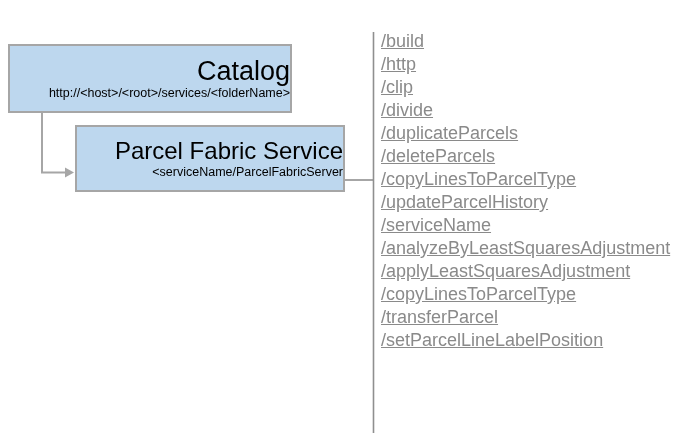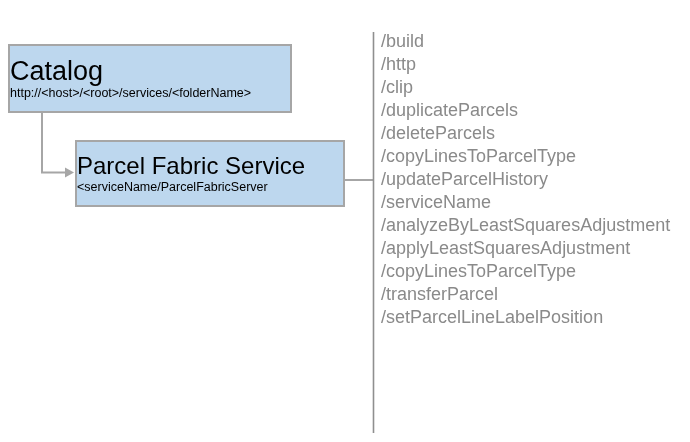--- a/index.html
+++ b/index.html
@@ -15,33 +15,33 @@
     background: #ffffff;
     overflow: hidden;
   }
   .node {
     position: absolute;
     box-sizing: border-box;
     background: var(--node_fill, #BDD7EE);
     border: 2px solid var(--node_border, #A6A6A6);
     display: flex;
     flex-direction: column;
-    align-items: flex-start;
+    align-items: flex-end;
     justify-content: center;
     text-align: center;
   }
   .node-catalog {
     left: 8px;
     top: 44px;
     width: 284px;
     height: 69px;
   }
   .node-service {
     left: 75px;
-    top: 140px;
+    top: 125px;
     width: 270px;
     height: 67px;
   }
   .node-title {
     color: var(--title_text, #000000);
     font-size: 27px;
     line-height: 30px;
     white-space: nowrap;
   }
   .node-service .node-title {
@@ -67,20 +67,21 @@
     position: absolute;
     left: 381px;
     top: 30px;
     width: 300px;
   }
   .endpoint {
     font-size: 18px;
     line-height: 23px;
     color: var(--endpoint_text, #8A8A8A);
     white-space: nowrap;
+    text-decoration: underline;
   }
 </style>
 </head>
 <body>
 
 <div class="canvas">
 
   <svg class="connector-layer" viewBox="0 0 690 442" xmlns="http://www.w3.org/2000/svg">
     <path d="M42 113 L42 172.5 L66 172.5" fill="none" stroke="#A6A6A6" stroke-width="2"></path>
     <polygon points="65,167.5 65,177.5 74,172.5" fill="#A6A6A6"></polygon>
@@ -95,20 +96,21 @@
 
   <div class="node node-service">
     <div class="node-title">Parcel Fabric Service</div>
     <div class="node-subtitle">&lt;serviceName/ParcelFabricServer</div>
   </div>
 
   <div class="endpoints">
       <div class="endpoint">/build</div>
       <div class="endpoint">/http</div>
       <div class="endpoint">/clip</div>
+      <div class="endpoint">/divide</div>
       <div class="endpoint">/duplicateParcels</div>
       <div class="endpoint">/deleteParcels</div>
       <div class="endpoint">/copyLinesToParcelType</div>
       <div class="endpoint">/updateParcelHistory</div>
       <div class="endpoint">/serviceName</div>
       <div class="endpoint">/analyzeByLeastSquaresAdjustment</div>
       <div class="endpoint">/applyLeastSquaresAdjustment</div>
       <div class="endpoint">/copyLinesToParcelType</div>
       <div class="endpoint">/transferParcel</div>
       <div class="endpoint">/setParcelLineLabelPosition</div>

